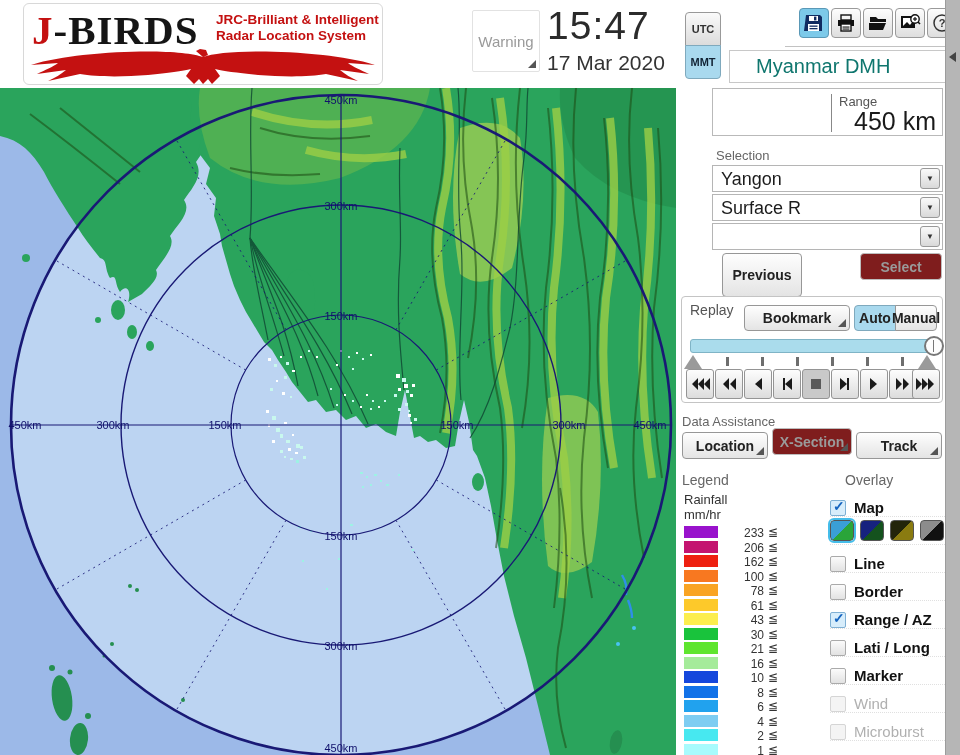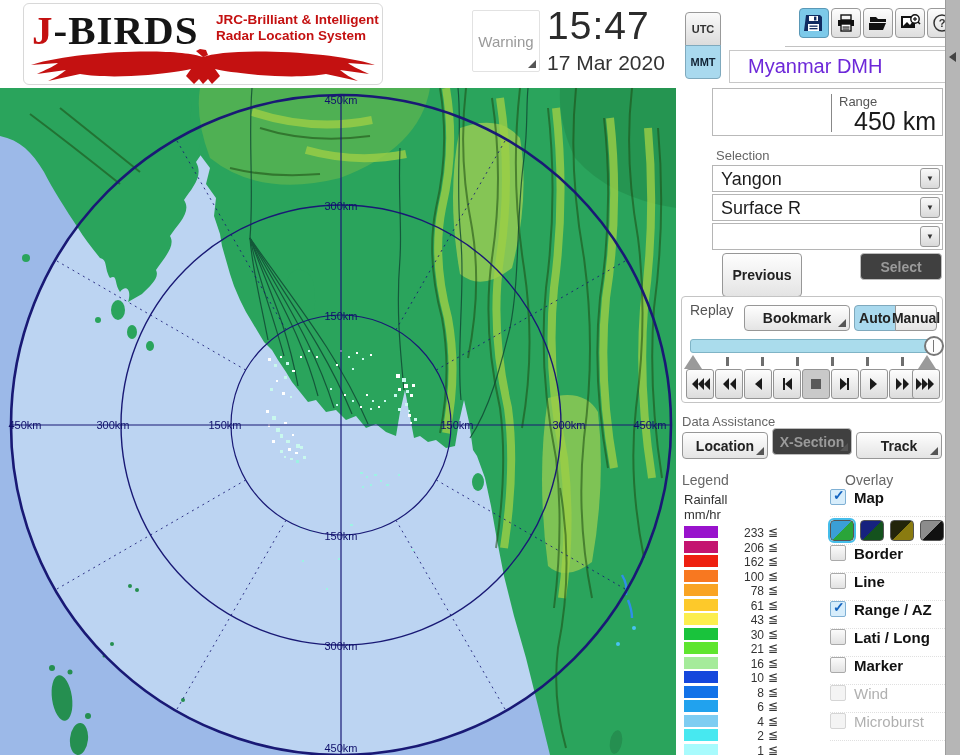--- a/index.html
+++ b/index.html
@@ -20,21 +20,21 @@
   .tz-btn{position:absolute;left:0;width:36px;height:34px;box-sizing:border-box;border:1px solid #999;
           font-size:11px;font-weight:bold;color:#333;display:flex;align-items:center;justify-content:center;
           background:linear-gradient(#fafafa,#dcdcdc);}
   .tz-btn.top{top:0;border-radius:4px 4px 0 0;}
   .tz-btn.bot{top:33px;border-radius:0 0 4px 4px;background:#a9d9ee;border-color:#7fa9bd;color:#123;}
   .tool-btn{position:absolute;top:8px;width:30px;height:30px;box-sizing:border-box;border:1px solid #9a9a9a;border-radius:4px;
             background:linear-gradient(#fdfdfd,#dedede);display:flex;align-items:center;justify-content:center;}
   .tool-btn.sel{background:#7cc9e9;border-color:#5a98b6;}
   .tool-sep{left:768px;top:46px;width:174px;height:1px;background:#c2c2c2;}
   .station-box{left:712px;top:50px;width:231px;height:33px;box-sizing:border-box;border:1px solid #c8c8c8;background:#fff;
-               display:flex;align-items:center;padding-left:18px;font-size:20px;color:#6d28d9;}
+               display:flex;align-items:center;padding-left:26px;font-size:20px;color:#0f766e;}
   
   .strip{left:945px;top:0;width:15px;height:755px;background:#b6b6b6;border-left:1px solid #9c9c9c;}
   .strip-tri{position:absolute;left:3px;top:52px;width:0;height:0;border-style:solid;border-width:5px 7px 5px 0;border-color:transparent #444 transparent transparent;}
   
   .map{left:0;top:88px;width:676px;height:667px;overflow:hidden;background:#9cb9e8;}
   
   .zoomcol{left:676px;top:88px;width:34px;height:212px;background:#cfcfcf;border-left:1px solid #bbb;}
   .zbtn{position:absolute;left:3px;width:28px;height:28px;box-sizing:border-box;background:linear-gradient(#fff,#e3e3e3);border:1px solid #8a8a8a;border-radius:3px;display:flex;align-items:center;justify-content:center;}
   .ztrack{position:absolute;left:8px;top:34px;width:16px;height:122px;background:linear-gradient(90deg,#b9b9b9,#e0e0e0);border:1px solid #a0a0a0;box-sizing:border-box;}
   .ztrack .line{position:absolute;left:7px;top:4px;width:1px;height:112px;background:#8f8f8f;}
@@ -45,41 +45,41 @@
   .p-label{position:absolute;font-size:13px;color:#666;}
   .range-box{position:absolute;left:36px;top:0px;width:231px;height:48px;box-sizing:border-box;border:1px solid #b9b9b9;background:#fff;}
   .range-div{position:absolute;left:118px;top:5px;width:1px;height:38px;background:#888;}
   .range-lab{position:absolute;left:126px;top:5px;font-size:13px;color:#555;}
   .range-val{position:absolute;right:6px;top:18px;font-size:25px;color:#1a1a1a;}
   .dd{position:absolute;left:36px;width:231px;height:27px;box-sizing:border-box;border:1px solid #b5b5b5;background:#fff;}
   .dd .val{position:absolute;left:8px;top:3px;font-size:18px;color:#1c1c1c;}
   .dd .arrow{position:absolute;right:2px;top:2px;width:20px;height:21px;box-sizing:border-box;border:1px solid #999;border-radius:3px;background:linear-gradient(#fafafa,#d9d9d9);font-size:8px;color:#333;display:flex;align-items:center;justify-content:center;}
   .btn{position:absolute;box-sizing:border-box;border:1px solid #979797;border-radius:4px;background:linear-gradient(#fefefe,#e4e4e4);
        font-size:14px;font-weight:bold;color:#222;display:flex;align-items:center;justify-content:center;}
-  .btn.disabled{background:#404040;color:#9a9a9a;border-color:#bdbdbd;}
+  .btn.disabled{background:#7f1d1d;color:#9a9a9a;border-color:#bdbdbd;}
   .btn.blue{background:#a9d9ee;border-color:#7fa9bd;}
   .group{position:absolute;left:5px;top:208px;width:262px;height:107px;box-sizing:border-box;border:1px solid #c4c4c4;border-radius:4px;}
   .replay-lab{position:absolute;left:8px;top:5px;font-size:14px;color:#555;}
   .slider{position:absolute;left:8px;top:42px;width:246px;height:14px;background:#aadcec;border:1px solid #7fb4c6;border-radius:3px;box-sizing:border-box;}
   .sthumb{position:absolute;right:-9px;top:-4px;width:20px;height:20px;border-radius:50%;background:#fdfdfd;border:2px solid #777;box-sizing:border-box;}
   .sthumb i{position:absolute;left:7px;top:2px;width:1px;height:12px;background:#777;}
   .tick{position:absolute;top:60px;width:3px;height:9px;background:#6e6e6e;}
   .endtri{position:absolute;top:58px;width:0;height:0;border-style:solid;border-width:0 9px 14px 9px;border-color:transparent transparent #9a9a9a transparent;}
   .pb{position:absolute;top:72px;width:28px;height:30px;box-sizing:border-box;border:1px solid #949494;border-radius:3px;background:linear-gradient(#fdfdfd,#dcdcdc);display:flex;align-items:center;justify-content:center;}
   .pb.pressed{background:#c9c9c9;}
   
   .legend{position:absolute;left:8px;top:404px;width:120px;}
   .lhead{font-size:13px;color:#333;line-height:15px;}
   .lrow{position:relative;height:14.5px;}
   .sw{position:absolute;left:0;top:1px;width:34px;height:12px;}
   .lv{position:absolute;left:36px;top:1px;width:44px;text-align:right;font-size:12px;color:#333;}
   .ls{position:absolute;left:84px;top:0px;font-size:12px;color:#333;}
   
   .overlay{position:absolute;left:154px;top:401px;width:115px;}
-  .orow{position:relative;height:27px;border-bottom:1px dotted #e0e0e0;display:flex;align-items:flex-start;}
+  .orow{position:relative;height:27px;border-bottom:1px dotted #e0e0e0;display:flex;align-items:flex-end;}
   .cb{width:16px;height:16px;box-sizing:border-box;border:1px solid #aaa;border-radius:2px;background:linear-gradient(#fbfbfb,#e2e2e2);margin-right:8px;position:relative;flex:0 0 auto;}
   .cb.on{background:#d7edfb;border-color:#7fb0d4;}
   .cb.on:after{content:"✓";position:absolute;left:2px;top:-3px;font-size:14px;font-weight:bold;color:#1665c0;}
   .cb.dis{border-color:#d5d5d5;background:#f4f4f4;}
   .olab{font-size:15px;font-weight:bold;color:#111;white-space:nowrap;}
   .orow.dis .olab{color:#b0b0b0;font-weight:normal;}
   .mstyles{display:flex;gap:6px;align-items:center;height:27px;border-bottom:1px dotted #e0e0e0;}
   .msw{width:24px;height:21px;border-radius:4px;border:1px solid #555;box-sizing:border-box;}
   .msw.sel{outline:2px solid #45bdea;outline-offset:0px;}
   svg text{font-family:"Liberation Sans",sans-serif;}
@@ -611,25 +611,25 @@
           <span class="olab">Map</span>
         </div>
       <div class="mstyles">
         <span class="msw sel" style="background:linear-gradient(135deg,#3a9fd6 50%,#2aa53a 50%)"></span>
         <span class="msw" style="background:linear-gradient(135deg,#16227e 50%,#14521e 50%)"></span>
         <span class="msw" style="background:linear-gradient(135deg,#23240a 50%,#8a7b10 50%)"></span>
         <span class="msw" style="background:linear-gradient(135deg,#8c8c8c 50%,#101010 50%)"></span>
       </div>
       <div class="orow">
           <span class="cb"></span>
-          <span class="olab">Border</span>
+          <span class="olab">Line</span>
         </div>
       <div class="orow">
           <span class="cb"></span>
-          <span class="olab">Line</span>
+          <span class="olab">Border</span>
         </div>
       <div class="orow">
           <span class="cb on"></span>
           <span class="olab">Range / AZ</span>
         </div>
       <div class="orow">
           <span class="cb"></span>
           <span class="olab">Lati / Long</span>
         </div>
       <div class="orow">

